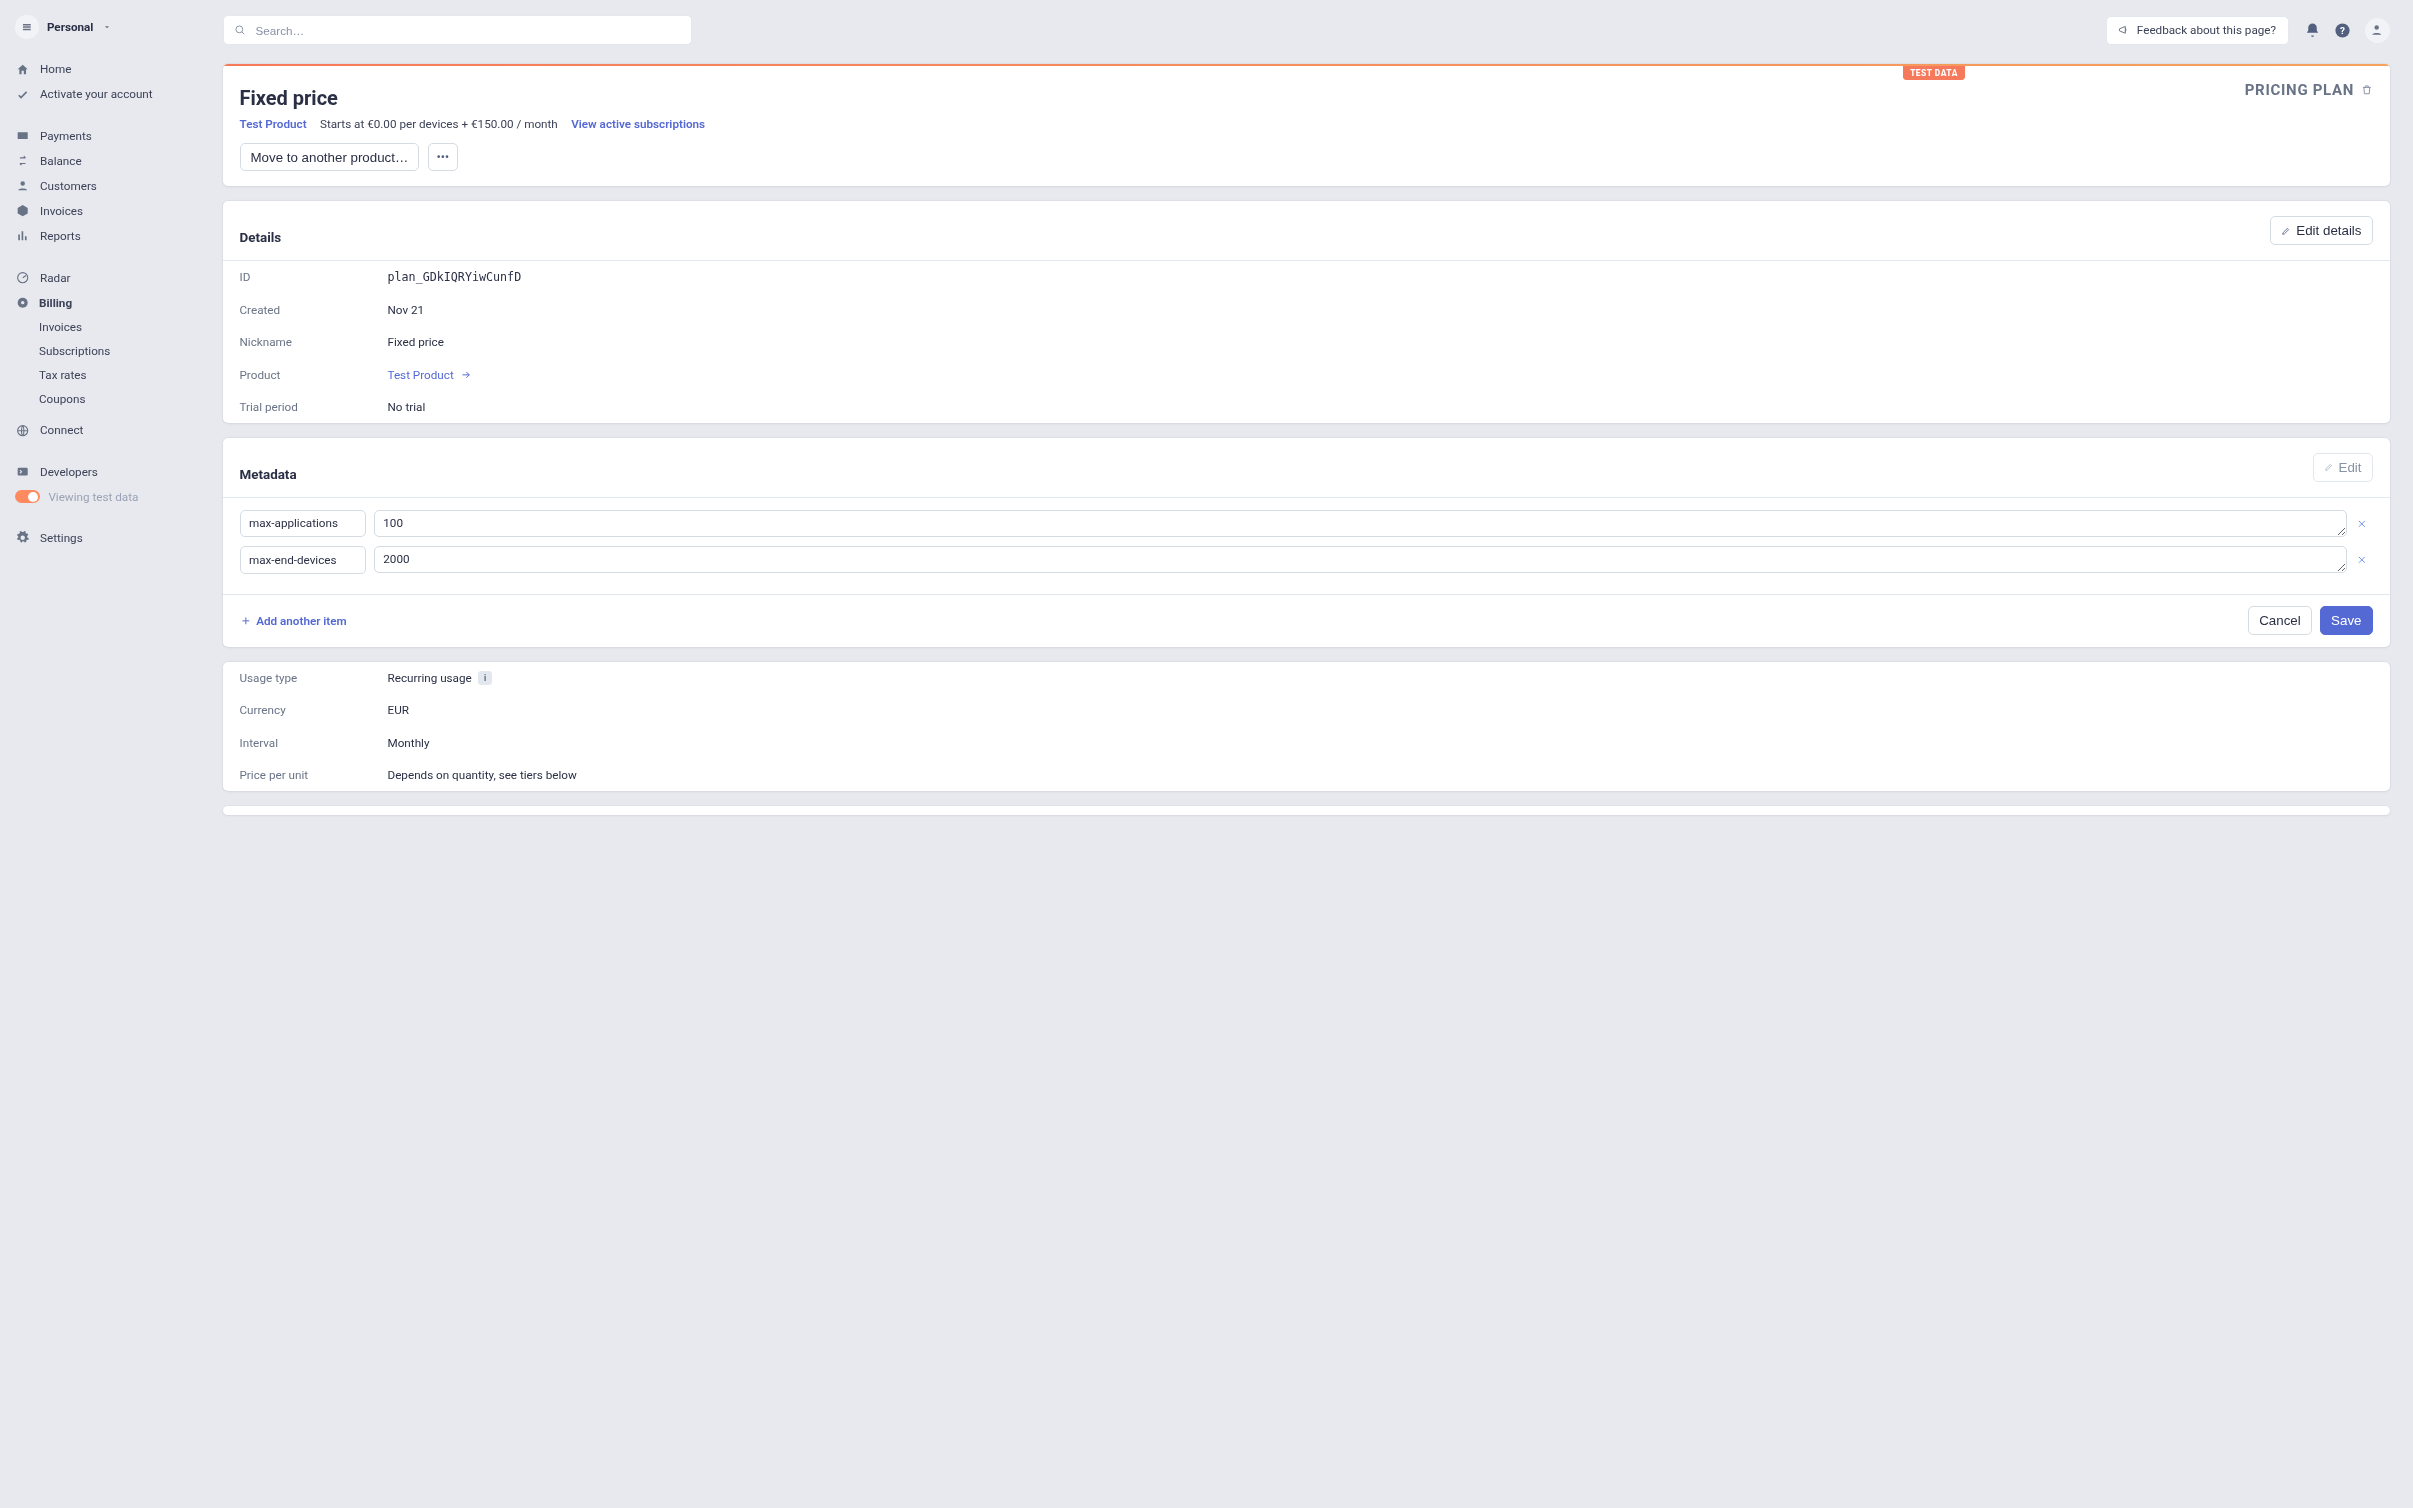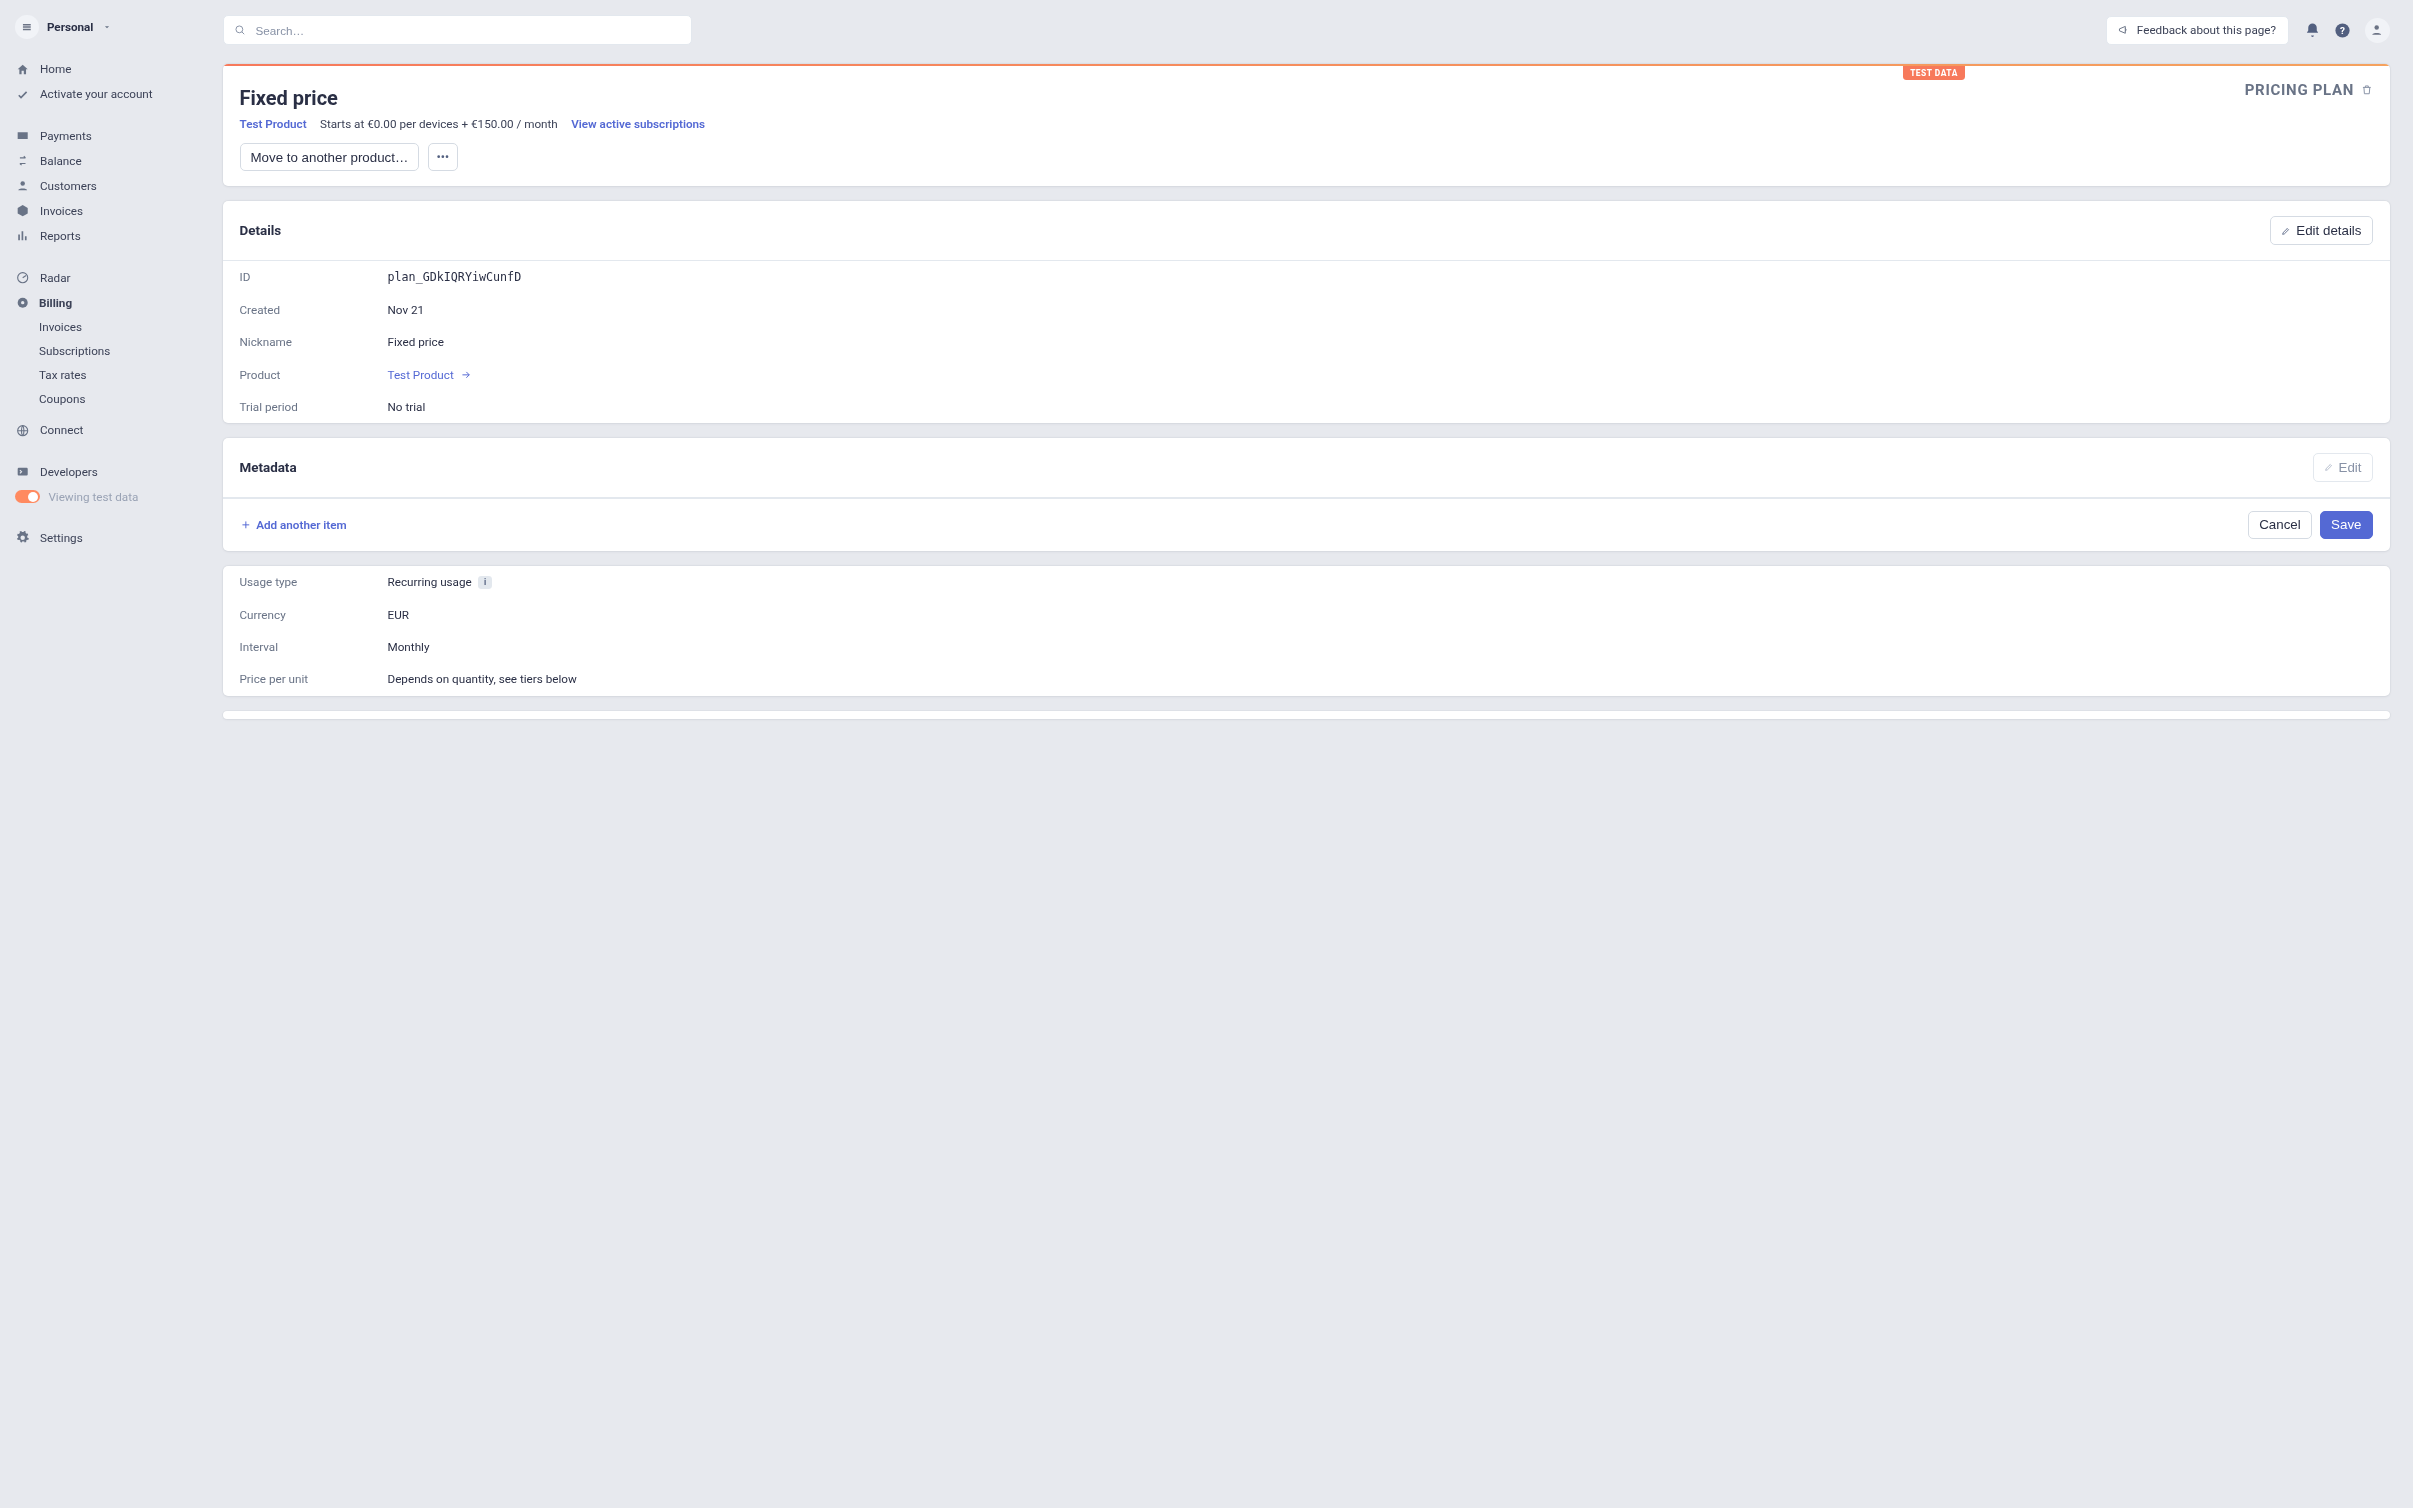--- a/index.html
+++ b/index.html
@@ -56,21 +56,21 @@
   .search input::placeholder{color:#8892a6;}
   .spacer{flex:1;}
   .feedback{
     background:#fff;border:0.8px solid var(--border);border-radius:5px;padding:6.7px 11.7px;display:flex;align-items:center;gap:6.7px;color:#3c4257;cursor:pointer;
   }
   .topicons{display:flex;align-items:center;gap:13.4px;}
   .topicons .circ{width:25px;height:25px;border-radius:50%;background:#f1f3f7;display:flex;align-items:center;justify-content:center;color:#6b7385;}
 
   
   .card{background:#fff;border-radius:5px;box-shadow:0 0.8px 2.5px rgba(60,66,87,0.08),0 0 0 0.8px rgba(60,66,87,0.04);margin-bottom:15px;position:relative;overflow:hidden;}
-  .card .header{display:flex;align-items:center;justify-content:space-between;padding:15px 17px;border-bottom:0.8px solid var(--border);}
+  .card .header{display:flex;align-items:flex-end;justify-content:space-between;padding:15px 17px;border-bottom:0.8px solid var(--border);}
   .card .header h2{margin:0;font-size:13.4px;font-weight:700;color:#2a2f45;}
   .card .body{padding:0 17px;}
   .card .body .row{display:flex;padding:9.2px 0;align-items:center;}
   .card .body .row .k{width:148px;color:#697386;}
   .card .body .row .v{color:#2a2f45;display:flex;align-items:center;gap:6.7px;}
 
   
   .hero .topstrip{height:2.5px;background:linear-gradient(90deg,#f7795b,#f5a25e);}
   .hero .badge{
     position:absolute;top:2.5px;right:425px;
@@ -399,20 +399,40 @@
         <h2>Metadata</h2>
         <button class="btn muted">
           <span>
               <svg width="10" height="10" viewBox="0 0 24 24" fill="none" stroke="#aab3c4" stroke-width="2">
                 <path d="M4 20l4-1 10-10-3-3L5 16z"></path>
               </svg>
             </span>
           <span>Edit</span>
         </button>
       </div>
+      <div class="meta-body">
+        <div class="meta-row">
+          <input class="key" value="max-applications" style="">
+          <textarea class="val" style="">100</textarea>
+          <span class="rm">
+            <svg width="11.7" height="11.7" viewBox="0 0 24 24" fill="none" stroke="#6c8eef" stroke-width="2">
+                <path d="M6 6l12 12M18 6L6 18"></path>
+              </svg>
+          </span>
+        </div>
+        <div class="meta-row">
+          <input class="key" value="max-end-devices" style="">
+          <textarea class="val" style="">2000</textarea>
+          <span class="rm">
+            <svg width="11.7" height="11.7" viewBox="0 0 24 24" fill="none" stroke="#6c8eef" stroke-width="2">
+                <path d="M6 6l12 12M18 6L6 18"></path>
+              </svg>
+          </span>
+        </div>
+      </div>
       <div class="meta-footer">
         <div class="addlink">
           <span>
               <svg width="11.7" height="11.7" viewBox="0 0 24 24" fill="none" stroke="currentColor" stroke-width="2">
                 <path d="M12 5v14M5 12h14"></path>
               </svg>
             </span>
           <span>Add another item</span>
         </div>
         <div style="display:flex;gap:8.4px;">

